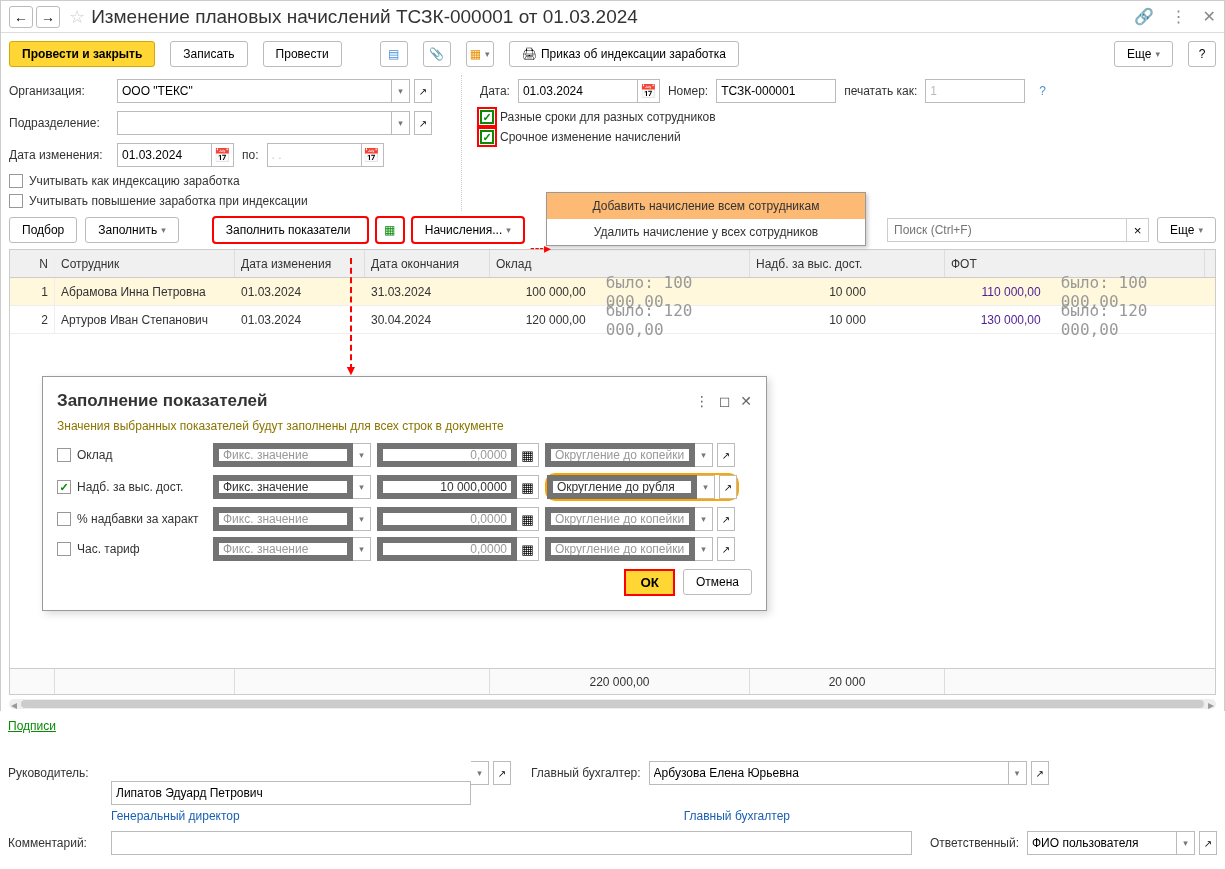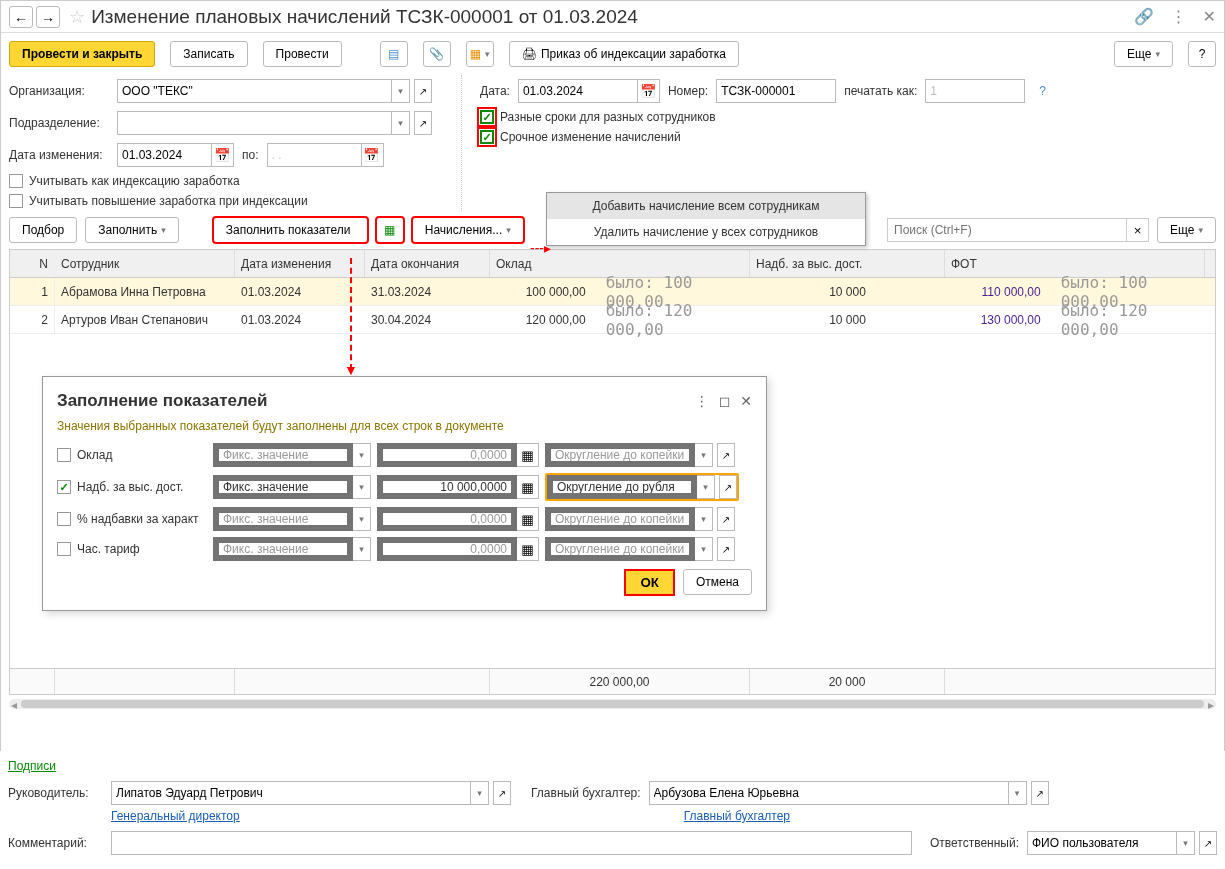--- a/index.html
+++ b/index.html
@@ -26,21 +26,21 @@
 .checkbox { width: 14px; height: 14px; border: 1px solid #999; display: inline-flex; align-items: center; justify-content: center; cursor: pointer; }
 .checkbox.checked { border: 2px solid #088a08; color: #088a08; font-weight: bold; font-size: 11px; }
 .checkbox.red-hl { outline: 2px solid red; outline-offset: 1px; }
 .form-cols { display: flex; padding: 0; }
 .form-left { width: 460px; }
 .form-right { flex: 1; border-left: 1px dotted #ccc; padding-left: 10px; }
 .toolbar2 { display: flex; align-items: center; gap: 8px; padding: 6px 8px; position: relative; }
 .btn-hl { outline: 2px solid red; outline-offset: -1px; }
 .dropdown-menu { position: absolute; left: 545px; top: -19px; border: 1px solid #999; background: #fff; width: 320px; box-shadow: 2px 2px 4px rgba(0,0,0,0.2); }
 .dropdown-item { padding: 6px 10px; font-size: 12px; text-align: center; cursor: pointer; }
-.dropdown-item.yellow { background: #e5e5e5; text-align: center; }
+.dropdown-item.yellow { background: #fdba74; text-align: center; }
 .search-input { height: 24px; border: 1px solid #ccc; padding: 0 6px; font-size: 12px; color: #999; width: 240px; }
 .search-clear { width: 22px; height: 24px; border: 1px solid #ccc; border-left: none; background: #fff; cursor: pointer; }
 .table { border: 1px solid #ccc; margin: 0 8px; }
 .table-header { display: flex; background: #f0f0f0; border-bottom: 1px solid #ccc; height: 28px; align-items: center; }
 .th { padding: 0 6px; font-size: 12px; border-right: 1px solid #ddd; height: 100%; display: flex; align-items: center; }
 .table-row { display: flex; height: 28px; align-items: center; border-bottom: 1px solid #eee; }
 .table-row.selected { background: #fff8dc; }
 .td { padding: 0 6px; font-size: 12px; height: 100%; display: flex; align-items: center; }
 .col-n { width: 45px; justify-content: flex-end; border-right: 1px solid #eee; }
 .col-emp { width: 180px; }
@@ -66,21 +66,21 @@
 .param-cb { width: 14px; height: 14px; border: 1px solid #999; display: inline-flex; align-items: center; justify-content: center; cursor: pointer; font-size: 11px; }
 .param-cb.checked { color: #088a08; font-weight: bold; }
 .param-label { width: 130px; font-size: 12px; }
 .param-text { height: 24px; border: 6px solid #737373; padding: 0 4px; font-size: 12px; color: #999; }
 .param-text.active { color: #333; }
 .hl-orange { border: 2px solid orange !important; }
 .dialog-btns { display: flex; justify-content: flex-end; gap: 8px; margin-top: 8px; }
 .btn-ok { background: #ffd633; border: 2px solid red; font-weight: bold; padding: 4px 14px; cursor: pointer; }
 .footer-area { position: absolute; bottom: 0; left: 0; right: 0; padding: 8px; background: #fff; }
 .link { color: #088a08; text-decoration: underline; cursor: pointer; }
-.link-blue { color: #1a5fb4; text-decoration: underline; cursor: pointer; }
+.link-blue { color: #1a5fb4; cursor: pointer; }
 .scroll-track { height: 10px; background: #eee; margin: 4px 8px; border-radius: 5px; position: relative; }
 .scroll-thumb { position: absolute; left: 12px; right: 12px; top: 1px; height: 8px; background: #ccc; border-radius: 4px; }
 </style>
 </head>
 <body>
 
 <div class="titlebar">
   <button class="nav-btn">←</button>
   <button class="nav-btn">→</button>
   <span class="star">☆</span>
@@ -270,21 +270,21 @@
             <span class="param-cb checked">✓</span>
             <span class="param-label">Надб. за выс. дост.</span>
             <div class="input-group">
               <input class="param-text active" style="width: 140px;" value="Фикс. значение">
               <button class="dropdown-btn">▾</button>
             </div>
             <div class="input-group">
               <input class="param-text active" style="width: 140px; text-align: right;" value="10 000,0000">
               <button class="calendar-btn">▦</button>
             </div>
-            <div class="input-group hl-orange" style="border:2px solid orange;border-radius:2px">
+            <div class="input-group hl-orange" style="border:2px solid orange;border-radius:10px">
               <input class="param-text active" style="width: 150px;" value="Округление до рубля">
               <button class="dropdown-btn">▾</button>
               <button class="open-btn">↗</button>
             </div>
           </div>
           <div class="param-row">
             <span class="param-cb "></span>
             <span class="param-label">% надбавки за характ</span>
             <div class="input-group">
               <input class="param-text " style="width: 140px;" value="Фикс. значение">
@@ -341,21 +341,21 @@
 </div>
 
 <div class="arrow-line"></div>
 <div class="arrow-head">▼</div>
 
 <div class="footer-area">
   <div style="margin-bottom:6px"><span class="link">Подписи</span></div>
   <div class="form-row" style="padding:2px 0">
     <span class="label" style="width:95px">Руководитель:</span>
     <div class="input-group">
-      <input class="text-input" style="width: 360px;" value="Липатов Эдуард Петрович">
+      <input class="text-input" style="width: 360px; margin-top: 40px;" value="Липатов Эдуард Петрович">
       <button class="dropdown-btn">▾</button>
       <button class="open-btn">↗</button>
     </div>
     <span class="label" style="margin-left:12px">Главный бухгалтер:</span>
     <div class="input-group">
       <input class="text-input" style="width: 360px;" value="Арбузова Елена Юрьевна">
       <button class="dropdown-btn">▾</button>
       <button class="open-btn">↗</button>
     </div>
   </div>

